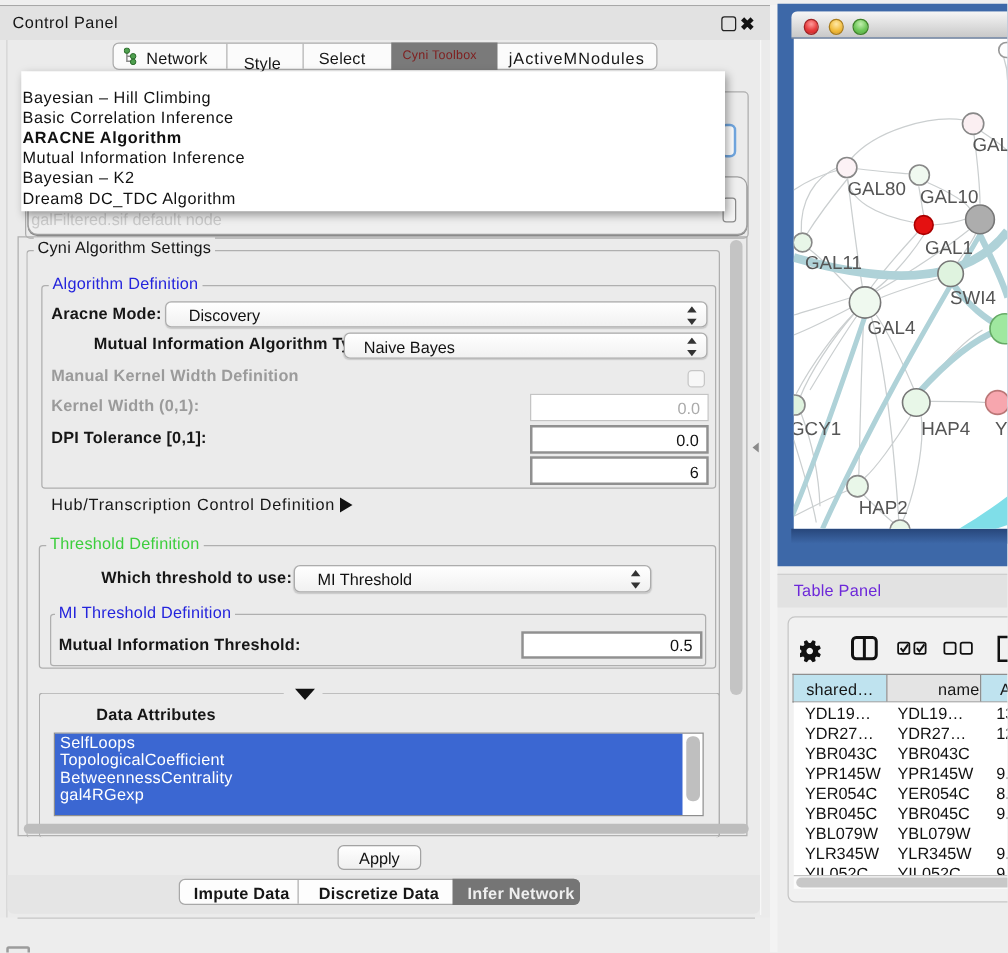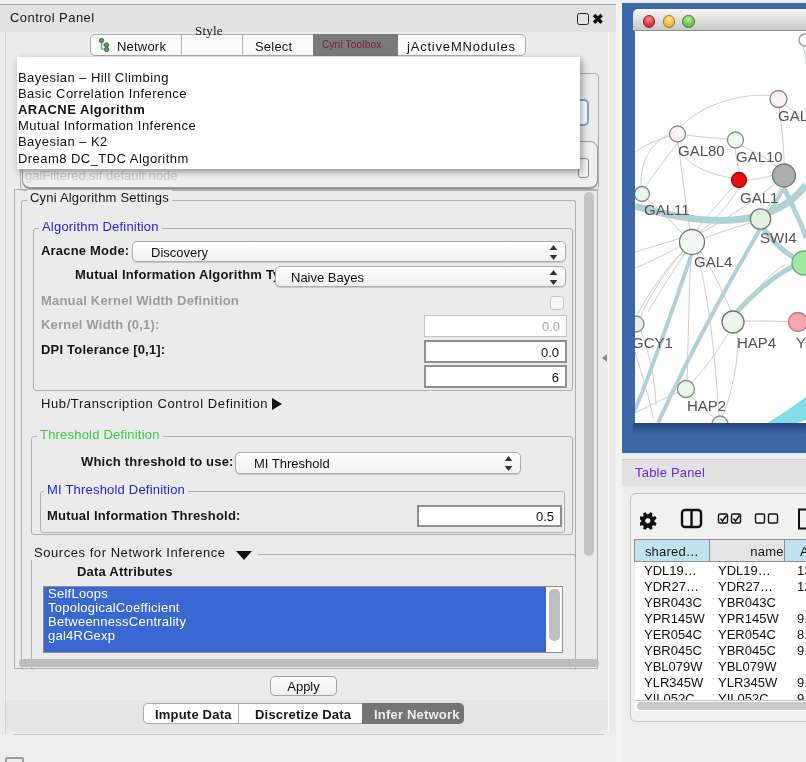--- a/index.html
+++ b/index.html
@@ -38,21 +38,21 @@
   <div class="abs" style="left:181px;top:35px;width:1px;height:20px;background:#B4B4B4;"></div>
   <div class="abs" style="left:242px;top:35px;width:1px;height:20px;background:#B4B4B4;"></div>
   <div class="abs" style="left:313px;top:34px;width:85px;height:22px;background:#7A7A7A;"></div>
   <svg class="abs" style="left:99px;top:38px;" width="11" height="14" viewBox="0 0 11 14">
     <path d="M2.5 3 L2.5 11 L7 11 M2.5 7 L7 7" stroke="#8A8A8A" stroke-width="1.2" fill="none"></path>
     <circle cx="2.5" cy="2.5" r="2.2" fill="#4FA04F" stroke="#2A6A2A" stroke-width="0.8"></circle>
     <circle cx="7.5" cy="7" r="2.2" fill="#4FA04F" stroke="#2A6A2A" stroke-width="0.8"></circle>
     <circle cx="7.5" cy="11.5" r="2.2" fill="#4FA04F" stroke="#2A6A2A" stroke-width="0.8"></circle>
   </svg>
   <div class="abs lbl" style="left:117px;top:39px;font-weight:500;">Network</div>
-  <div class="abs lbl" style="left:195px;top:23px;font-weight:500;font-family:Liberation Serif, serif;">Style</div>
+  <div class="abs lbl" style="left:195px;top:43px;font-weight:500;">Style</div>
   <div class="abs lbl" style="left:255px;top:39px;font-weight:500;">Select</div>
   <div class="abs lbl" style="left:322px;top:39px;font-weight:500;color:#7f1d1d;font-size:10px;">Cyni Toolbox</div>
   <div class="abs lbl" style="left:407px;top:39px;font-weight:500;letter-spacing:0.8px;">jActiveMNodules</div>
 
   <div class="abs" style="left:14px;top:189px;width:584px;height:480px;border:1px solid #B0B0B0;"></div>
   <div class="abs" style="left:584px;top:192px;width:10px;height:364px;background:#C4C4C4;border-radius:5px;"></div>
 
   <div class="abs" style="left:20px;top:73px;width:579px;height:118px;border:1px solid #ADADAD;border-radius:4px;"></div>
   <div class="abs" style="left:576px;top:99px;width:13px;height:27px;background:#FFF;border:2.5px solid #70A6DF;border-radius:5px;"></div>
   <div class="abs" style="left:22px;top:141px;width:576px;height:47px;border:1px solid #9E9E9E;border-radius:8px;background:#EFEFEF;box-shadow:0 1px 0 #8A8A8A;"></div>
@@ -111,21 +111,20 @@
         <path d="M4.5 0 L8.3 5 H0.7 Z" fill="#333"></path>
         <path d="M4.5 15 L8.3 10 H0.7 Z" fill="#333"></path>
       </svg>
   </div>
   <div class="abs groupbox" style="left:40px;top:491px;width:525px;height:42px;"></div>
   <div class="abs lbl grouplab" style="left:44px;top:482px;color:#2424DC;">MI Threshold Definition</div>
   <div class="abs lbl bold" style="left:47px;top:508px;">Mutual Information Threshold:</div>
   <div class="abs inputf" style="left:417px;top:505px;width:145px;height:22px;border:2px solid #909090;padding:2px 6px 0 0;">0.5</div>
 
   <div class="abs groupbox" style="left:31px;top:554px;width:545px;height:116px;border-bottom:none;"></div>
-  <div class="abs lbl grouplab" style="left:31px;top:545px;letter-spacing:0.55px;">Sources for Network Inference</div>
   <div class="abs" style="left:227px;top:548px;width:31px;height:12px;background:#EBEBEB;"></div>
   <div class="abs" style="left:236px;top:551px;width:0;height:0;border-top:9px solid #111;border-left:8.5px solid transparent;border-right:8.5px solid transparent;"></div>
   <div class="abs lbl bold" style="left:37px;top:564px;padding-left:40px;">Data Attributes</div>
   <div class="abs" style="left:43px;top:586px;width:520px;height:67px;border:1px solid #8E8E8E;background:#FFF;"></div>
   <div class="abs" style="left:44px;top:587px;width:502px;height:65px;background:#3B67D2;"></div>
   <div class="abs" style="left:48px;top:586.5px;font-size:13px;letter-spacing:0.25px;color:#FFF;line-height:14.25px;white-space:nowrap;">SelfLoops<br>TopologicalCoefficient<br>BetweennessCentrality<br>gal4RGexp</div>
   <div class="abs" style="left:549px;top:589px;width:11px;height:52px;background:#BFBFBF;border-radius:5px;"></div>
 
   <div class="abs" style="left:19px;top:658.5px;width:580px;height:8px;background:#BDBDBD;border-radius:4px;"></div>
 

